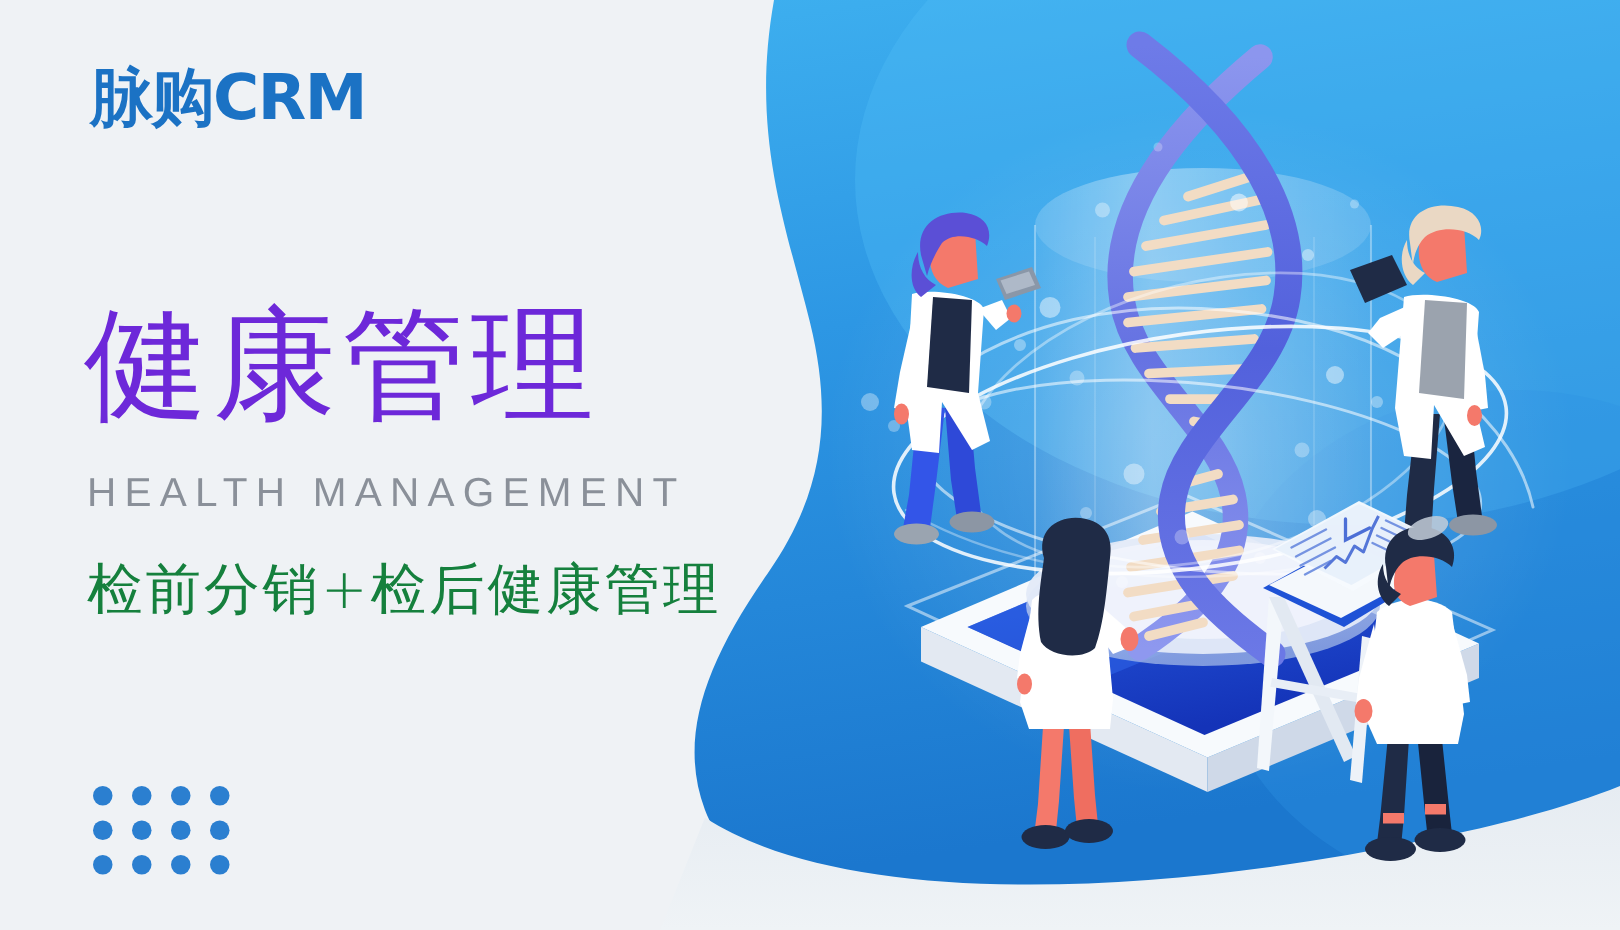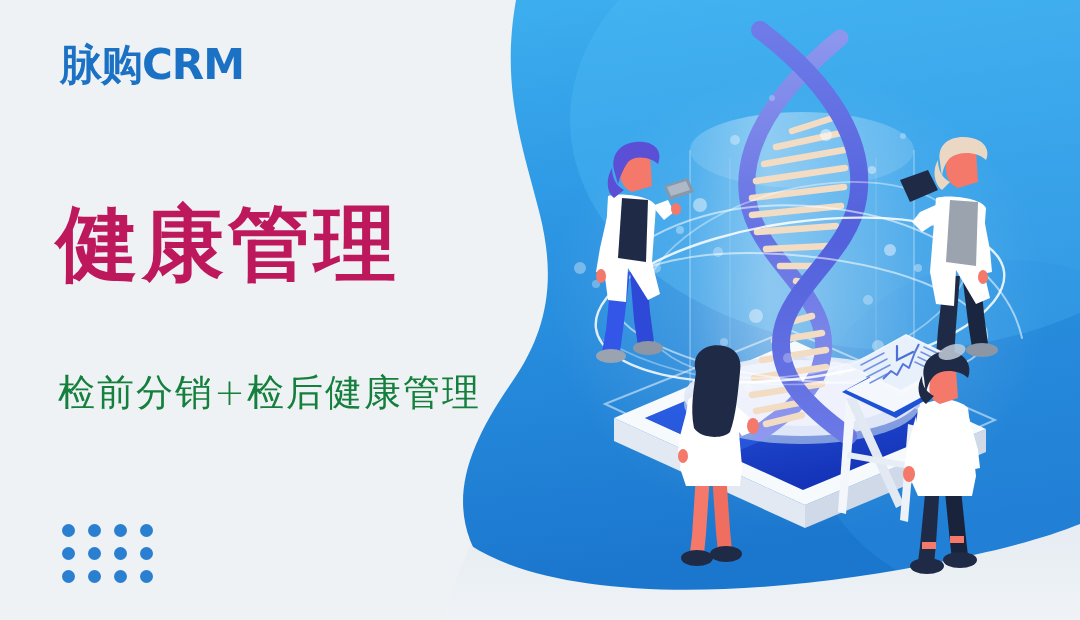--- a/index.html
+++ b/index.html
@@ -21,22 +21,22 @@
     z-index:40;pointer-events:none;
   }
   #logo{
     position:absolute;left:60px;top:44px;
     font-size:42px;font-weight:bold;letter-spacing:-1px;
     color:#1B72C4;line-height:1;white-space:nowrap;
     font-family:"DejaVu Sans","Liberation Sans",sans-serif;
   }
   #title{
     position:absolute;left:56px;top:203px;
-    font-size:82px;font-weight:bold;letter-spacing:4px;
-    color:#be185d;line-height:1;white-space:nowrap;
+    font-size:82px;font-weight:normal;letter-spacing:4px;
+    color:#6d28d9;line-height:1;white-space:nowrap;
     font-family:"DejaVu Sans","Liberation Sans",sans-serif;
   }
   #subtitle-en{
     position:absolute;left:58px;top:315px;
     font-size:27px;font-weight:400;letter-spacing:5.5px;
     color:#8A9099;line-height:1;white-space:nowrap;
   }
   #subtitle-cn{
     position:absolute;left:58px;top:374px;
     font-size:37px;font-weight:300;letter-spacing:2px;
@@ -364,20 +364,21 @@
 
     </g>
   </svg>
 
   <div id="text-col">
 
     <div id="logo">脉购CRM</div>
 
     <div id="title">健康管理</div>
 
+    <div id="subtitle-en">HEALTH MANAGEMENT</div>
 
     <div id="subtitle-cn">检前分销+检后健康管理</div>
 
     <div id="dot-grid">
       <i></i>
       <i></i>
       <i></i>
       <i></i>
       <i></i>
       <i></i>

